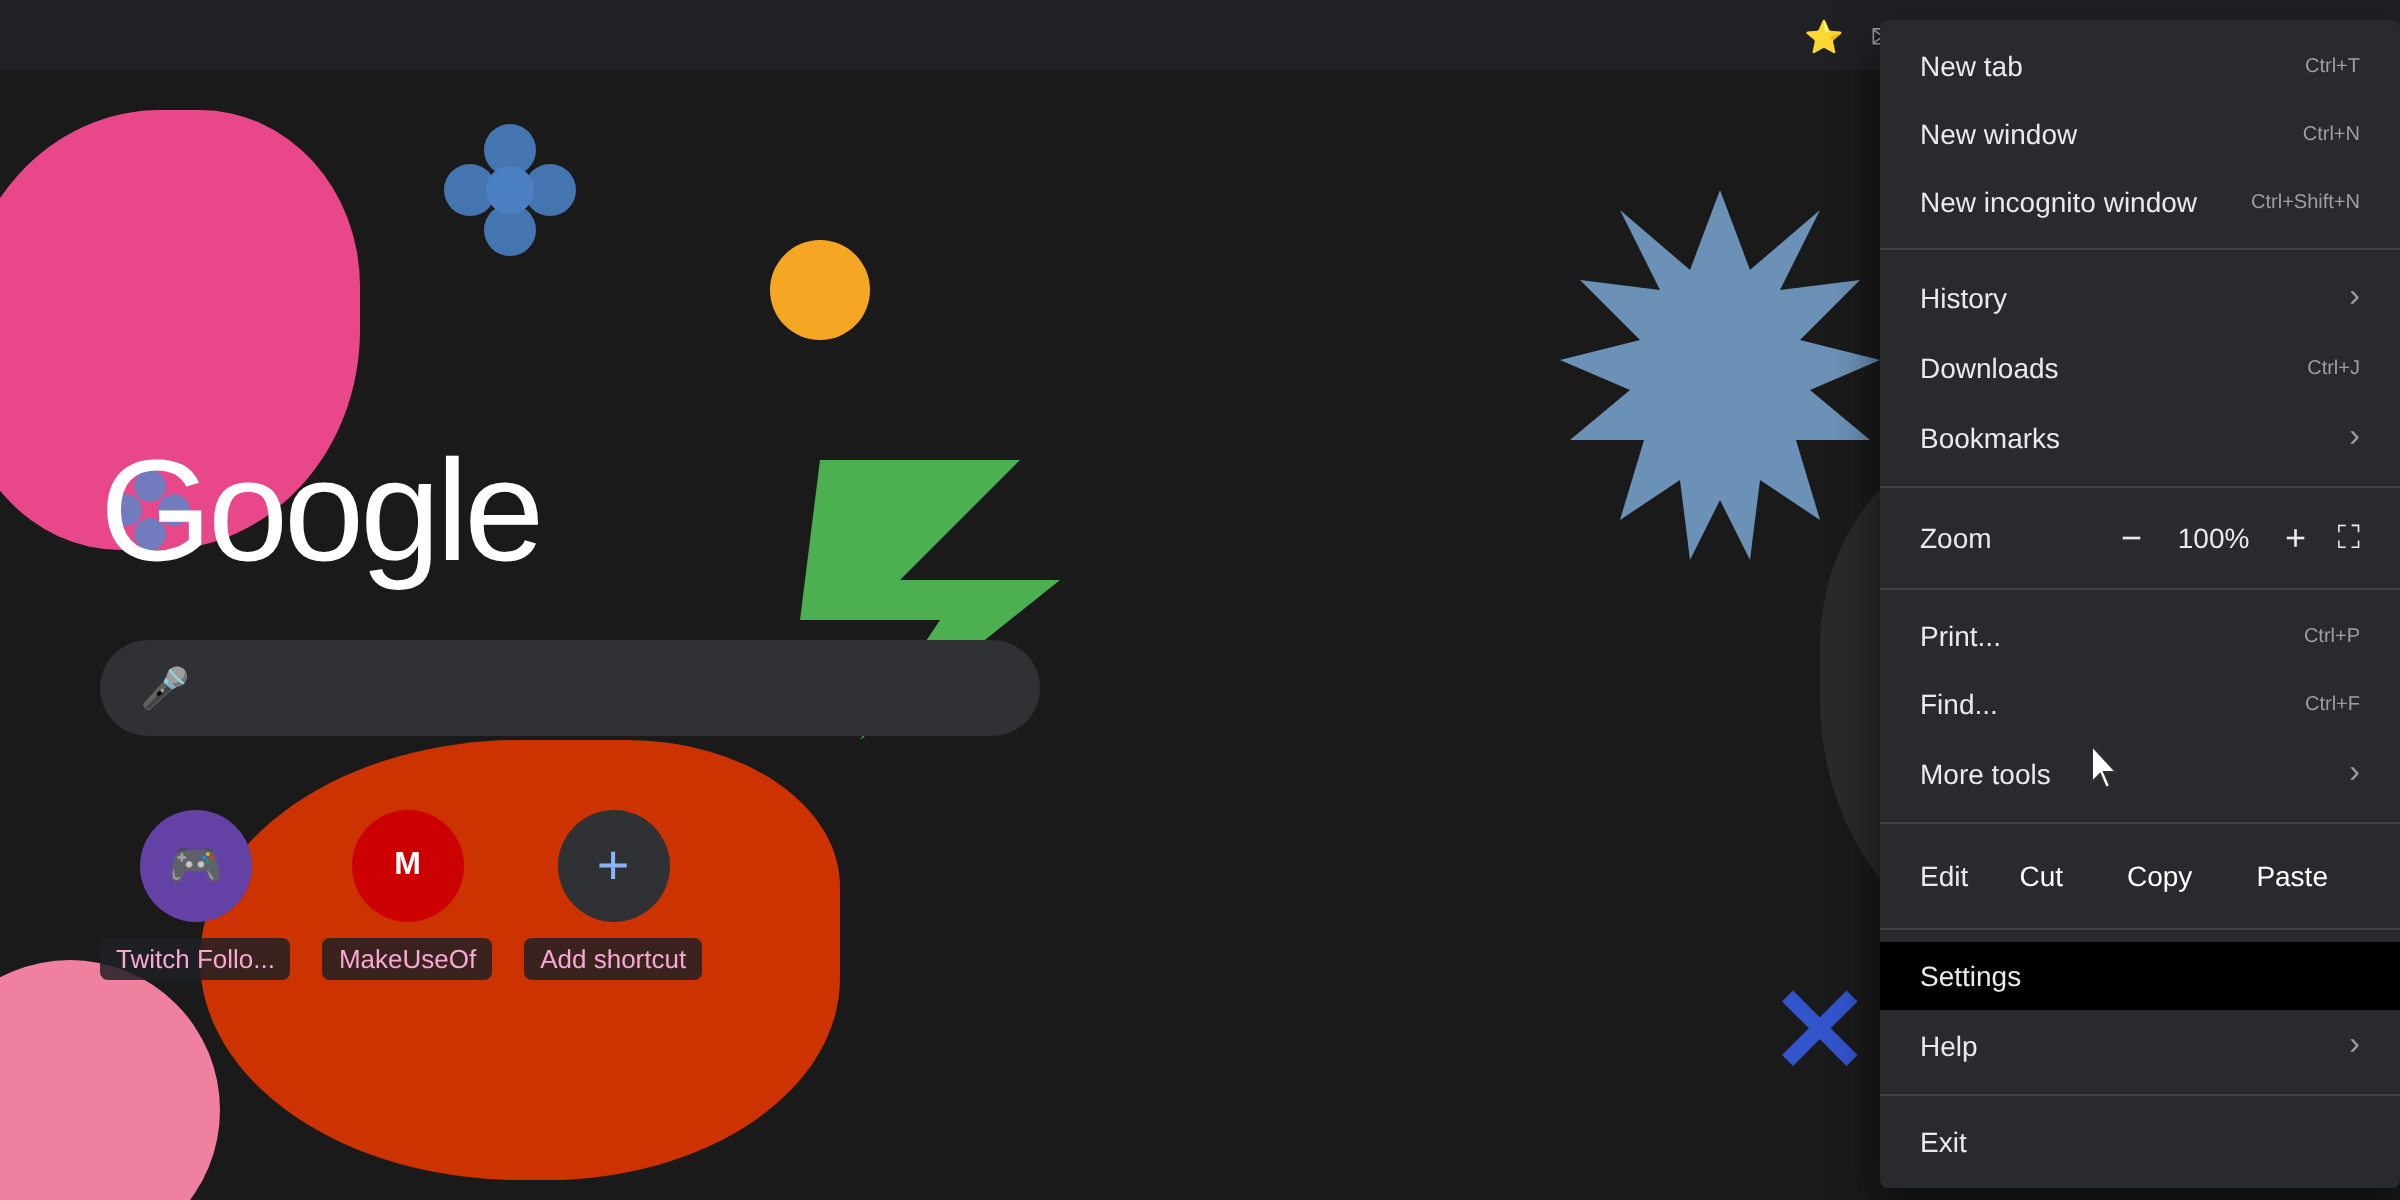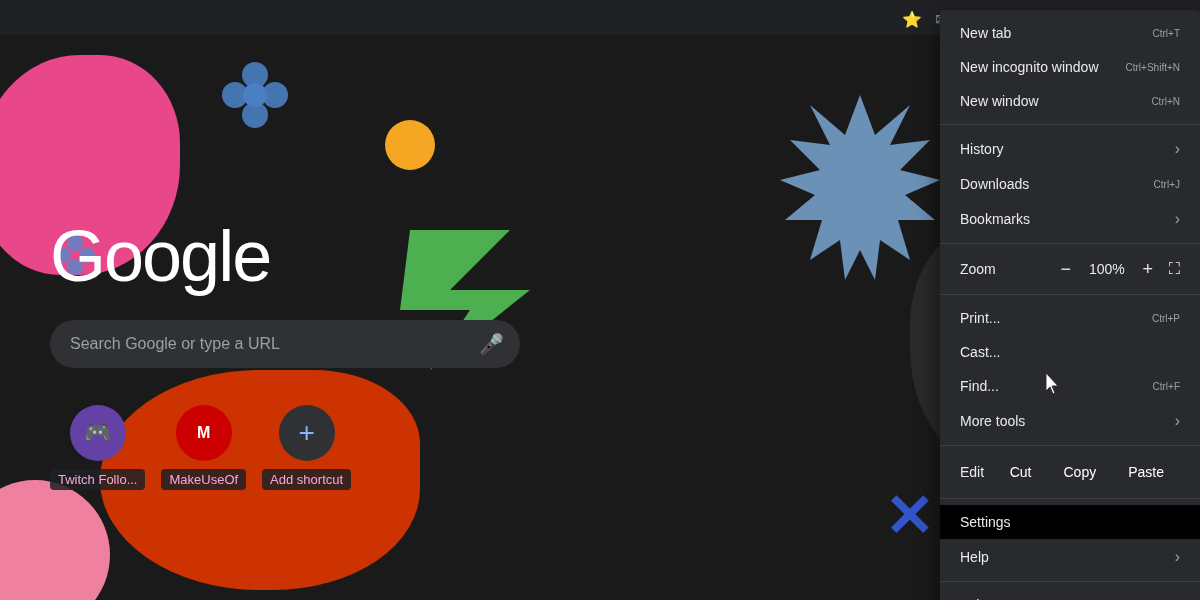--- a/index.html
+++ b/index.html
@@ -355,21 +355,20 @@
       <circle cx="20" cy="8" r="8" fill="#5588cc" opacity="0.8"></circle>
       <circle cx="32" cy="20" r="8" fill="#5588cc" opacity="0.8"></circle>
       <circle cx="20" cy="32" r="8" fill="#5588cc" opacity="0.8"></circle>
       <circle cx="8" cy="20" r="8" fill="#5588cc" opacity="0.8"></circle>
     </svg>
   </div>
 
   <div class="google-logo">Google</div>
 
   <div class="search-bar">
-    <span class="search-bar-text">Search Google or type a URL</span>
     <span class="mic-icon">🎤</span>
   </div>
 
   <div class="shortcuts-area">
 
     <div class="shortcut-item">
       <div class="shortcut-icon-circle" style="background:#6441a5;">
         <span style="font-size:22px;">🎮</span>
       </div>
       <div class="shortcut-label">Twitch Follo...</div>
@@ -388,27 +387,27 @@
 </div>
 
 <div class="dropdown-menu">
 
   <div class="menu-item">
     <span class="menu-item-label">New tab</span>
     <span class="menu-item-shortcut">Ctrl+T</span>
   </div>
 
   <div class="menu-item">
+    <span class="menu-item-label">New window</span>
+    <span class="menu-item-shortcut">Ctrl+N</span>
+  </div>
+
+  <div class="menu-item">
     <span class="menu-item-label">New incognito window</span>
     <span class="menu-item-shortcut">Ctrl+Shift+N</span>
-  </div>
-
-  <div class="menu-item">
-    <span class="menu-item-label">New window</span>
-    <span class="menu-item-shortcut">Ctrl+N</span>
   </div>
 
   <div class="menu-divider"></div>
 
   <div class="menu-item">
     <span class="menu-item-label">History</span>
     <span class="menu-item-arrow">›</span>
   </div>
 
   <div class="menu-item">
@@ -433,23 +432,20 @@
     </div>
   </div>
 
   <div class="menu-divider"></div>
 
   <div class="menu-item">
     <span class="menu-item-label">Print...</span>
     <span class="menu-item-shortcut">Ctrl+P</span>
   </div>
 
-  <div class="menu-item">
-    <span class="menu-item-label">Cast...</span>
-  </div>
 
   <div class="menu-item">
     <span class="menu-item-label">Find...</span>
     <span class="menu-item-shortcut">Ctrl+F</span>
   </div>
 
   <div class="menu-item">
     <span class="menu-item-label">More tools</span>
     <span class="menu-item-arrow">›</span>
   </div>

